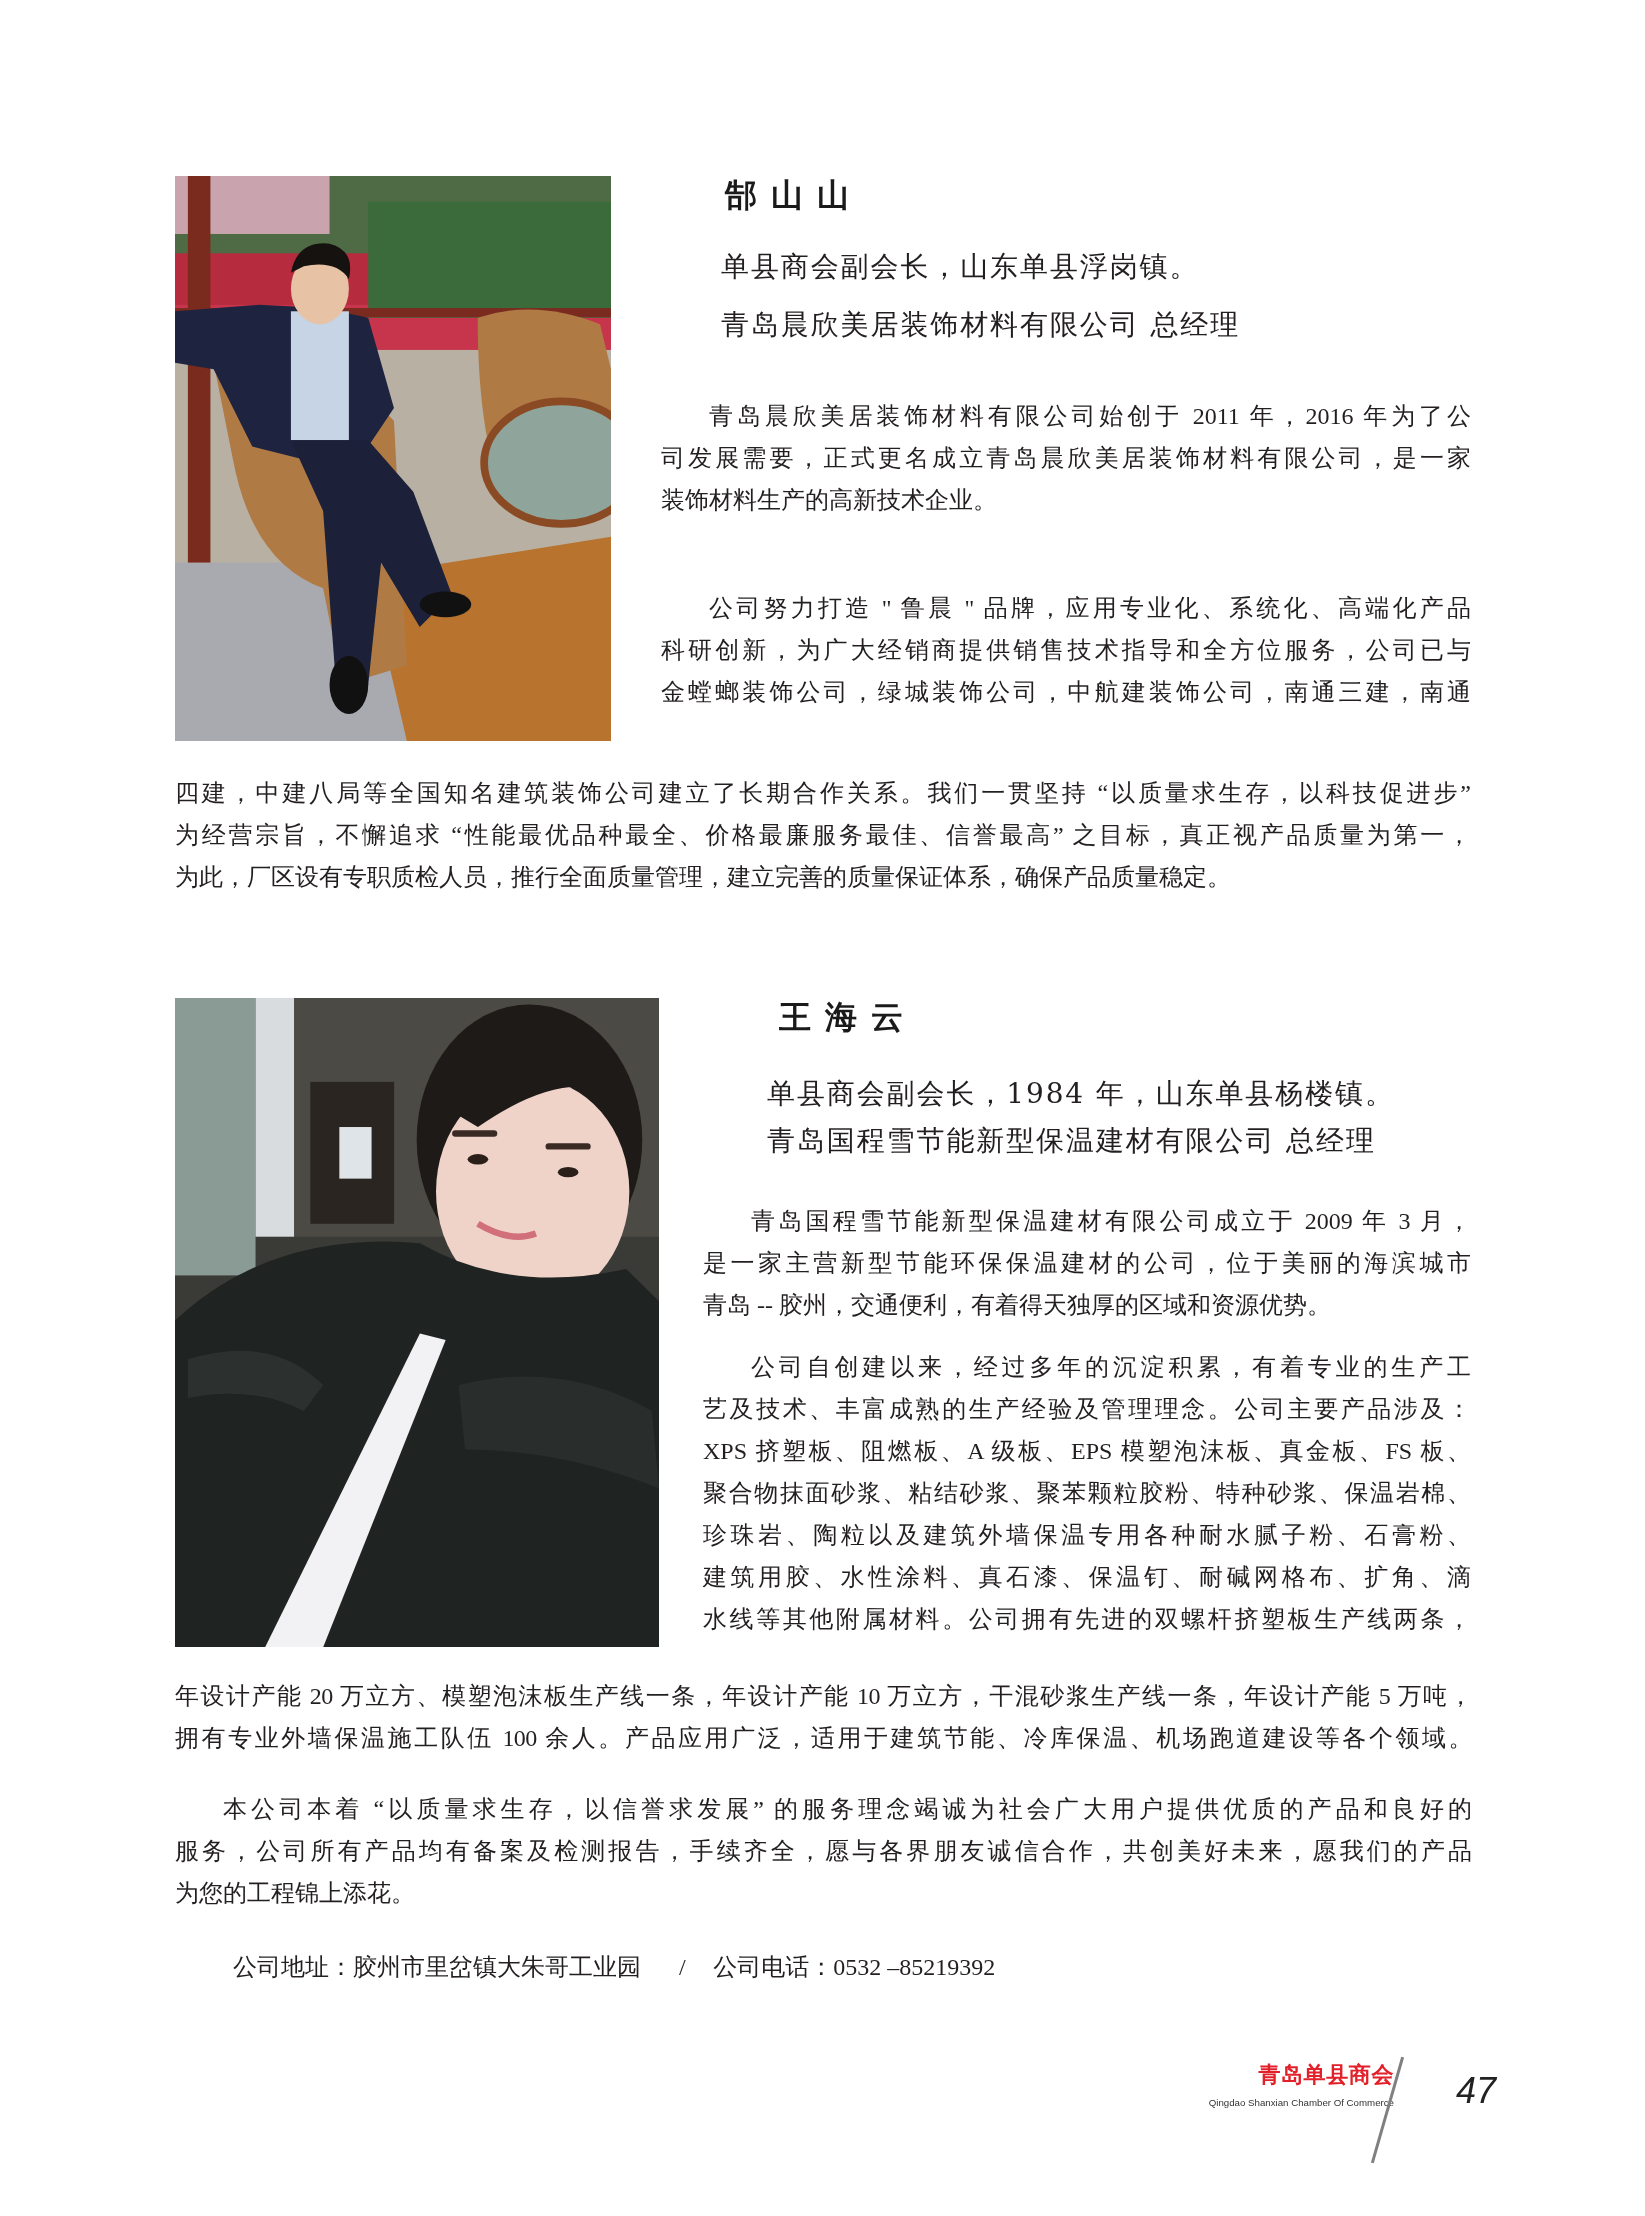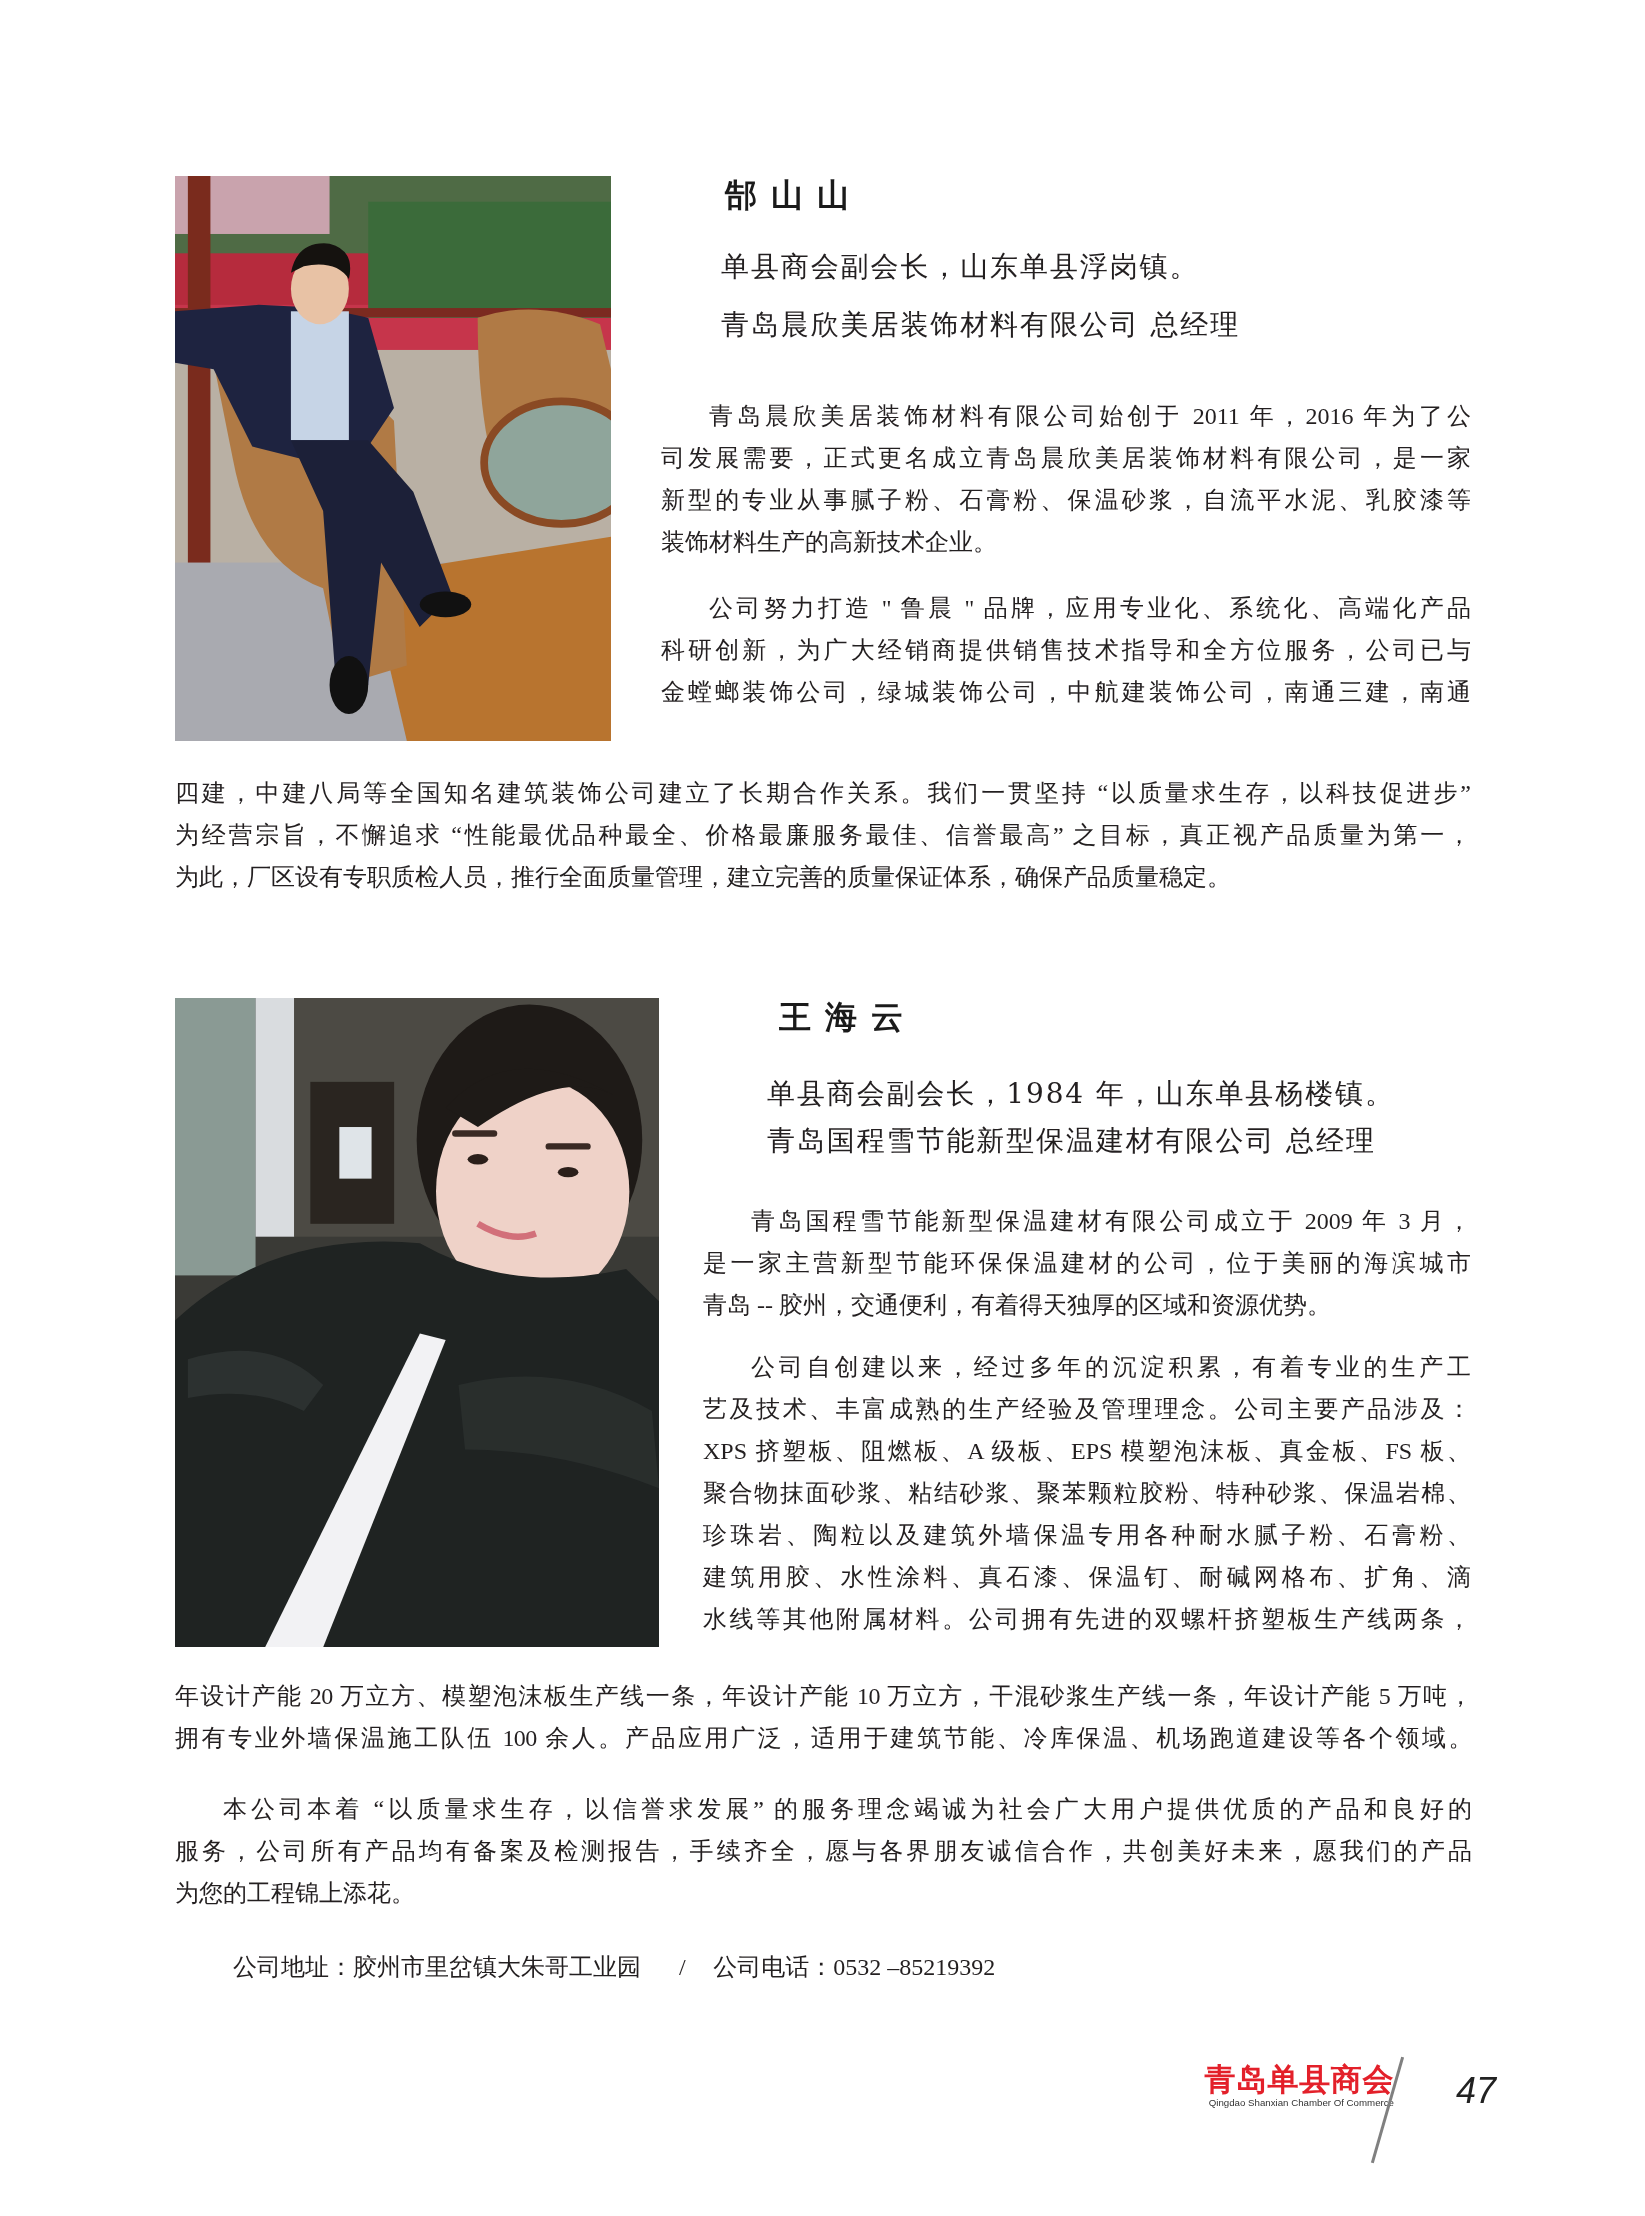--- a/index.html
+++ b/index.html
@@ -11,21 +11,21 @@
           font-size: 32px; letter-spacing: 14px; line-height: 1; color: #1a1a1a; margin-left: 8px; }
   .title-line { position: absolute; font-family: "DejaVu Serif", serif; font-size: 28px;
                 letter-spacing: 1.9px; line-height: 1; white-space: nowrap; color: #231f20; }
   .para { position: absolute; font-family: "Liberation Serif", "DejaVu Serif", serif;
           font-size: 24px; line-height: 42px; text-align: justify; text-align-last: left;
           color: #231f20; margin: 0; }
   .para .line { display: block; white-space: nowrap; text-align-last: justify; }
   .para .line.last { text-align-last: left; }
   .indent { padding-left: 48px; }
   .footer-brand { position: absolute; font-family: "DejaVu Sans", sans-serif; font-weight: bold;
-                  font-size: 31px; color: #e3202a; letter-spacing: 0.6px; line-height: 1; white-space: nowrap; }
+                  font-size: 22px; color: #e3202a; letter-spacing: 0.6px; line-height: 1; white-space: nowrap; }
   .footer-sub { position: absolute; font-family: "Liberation Sans", sans-serif; font-size: 9.7px;
                 color: #333; white-space: nowrap; line-height: 1; }
   .page-num { position: absolute; font-family: "Liberation Sans", sans-serif; font-style: italic;
               font-size: 36px; color: #222; line-height: 1; margin-left: 20px; }
   .slash { position: absolute; width: 2.6px; height: 110px; background: #808080;
            transform: rotate(16deg); transform-origin: center; }
 </style>
 </head>
 <body>
 
@@ -54,21 +54,20 @@
 </div>
 
 <div class="name" style="left:717px; top:179px;">郜山山</div>
 
 <div class="title-line" style="left:721px; top:253px;">单县商会副会长，山东单县浮岗镇。</div>
 <div class="title-line" style="left:721px; top:311px;">青岛晨欣美居装饰材料有限公司 总经理</div>
 
 <div class="para" style="left:661px; top:395px; width:810px;">
   <span class="line indent">青岛晨欣美居装饰材料有限公司始创于 2011 年，2016 年为了公</span>
   <span class="line">司发展需要，正式更名成立青岛晨欣美居装饰材料有限公司，是一家</span>
-  <span class="line">新型的专业从事腻子粉、石膏粉、保温砂浆，自流平水泥、乳胶漆等</span>
   <span class="line last">装饰材料生产的高新技术企业。</span>
 </div>
 
 <div class="para" style="left:661px; top:587px; width:810px;">
   <span class="line indent">公司努力打造 " 鲁晨 " 品牌，应用专业化、系统化、高端化产品</span>
   <span class="line">科研创新，为广大经销商提供销售技术指导和全方位服务，公司已与</span>
   <span class="line">金螳螂装饰公司，绿城装饰公司，中航建装饰公司，南通三建，南通</span>
 </div>
 
 <div class="para" style="left:175px; top:772px; width:1296px;">

